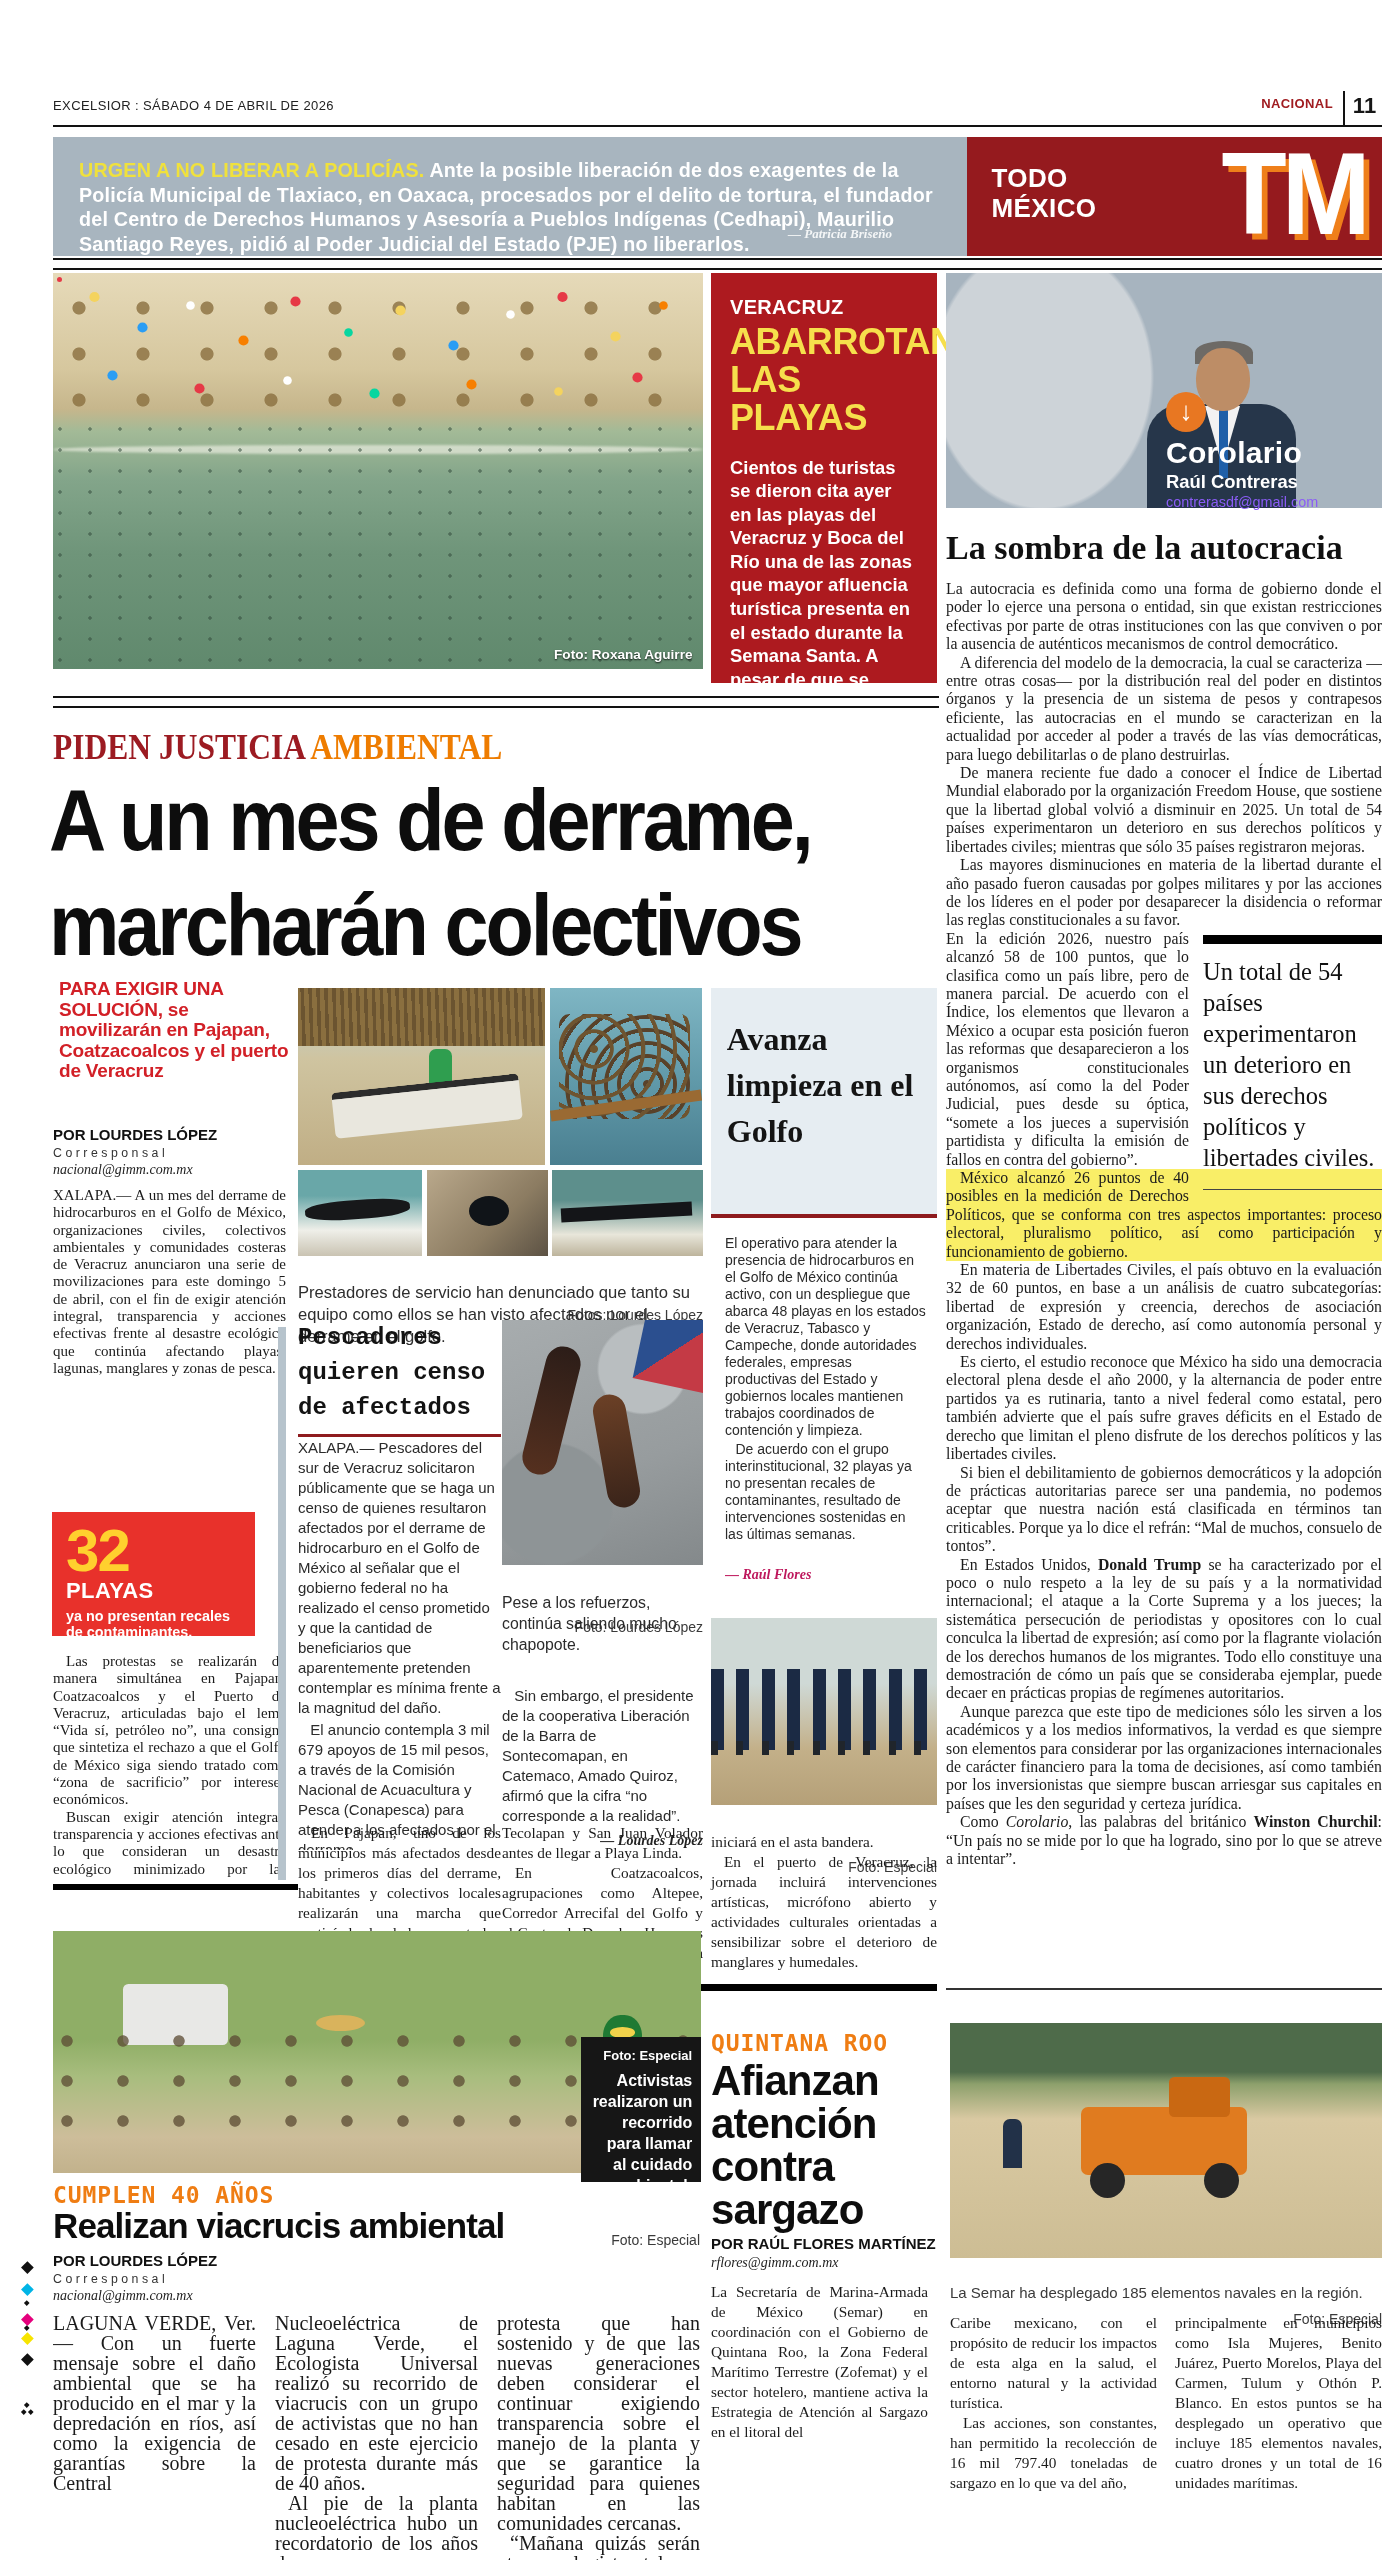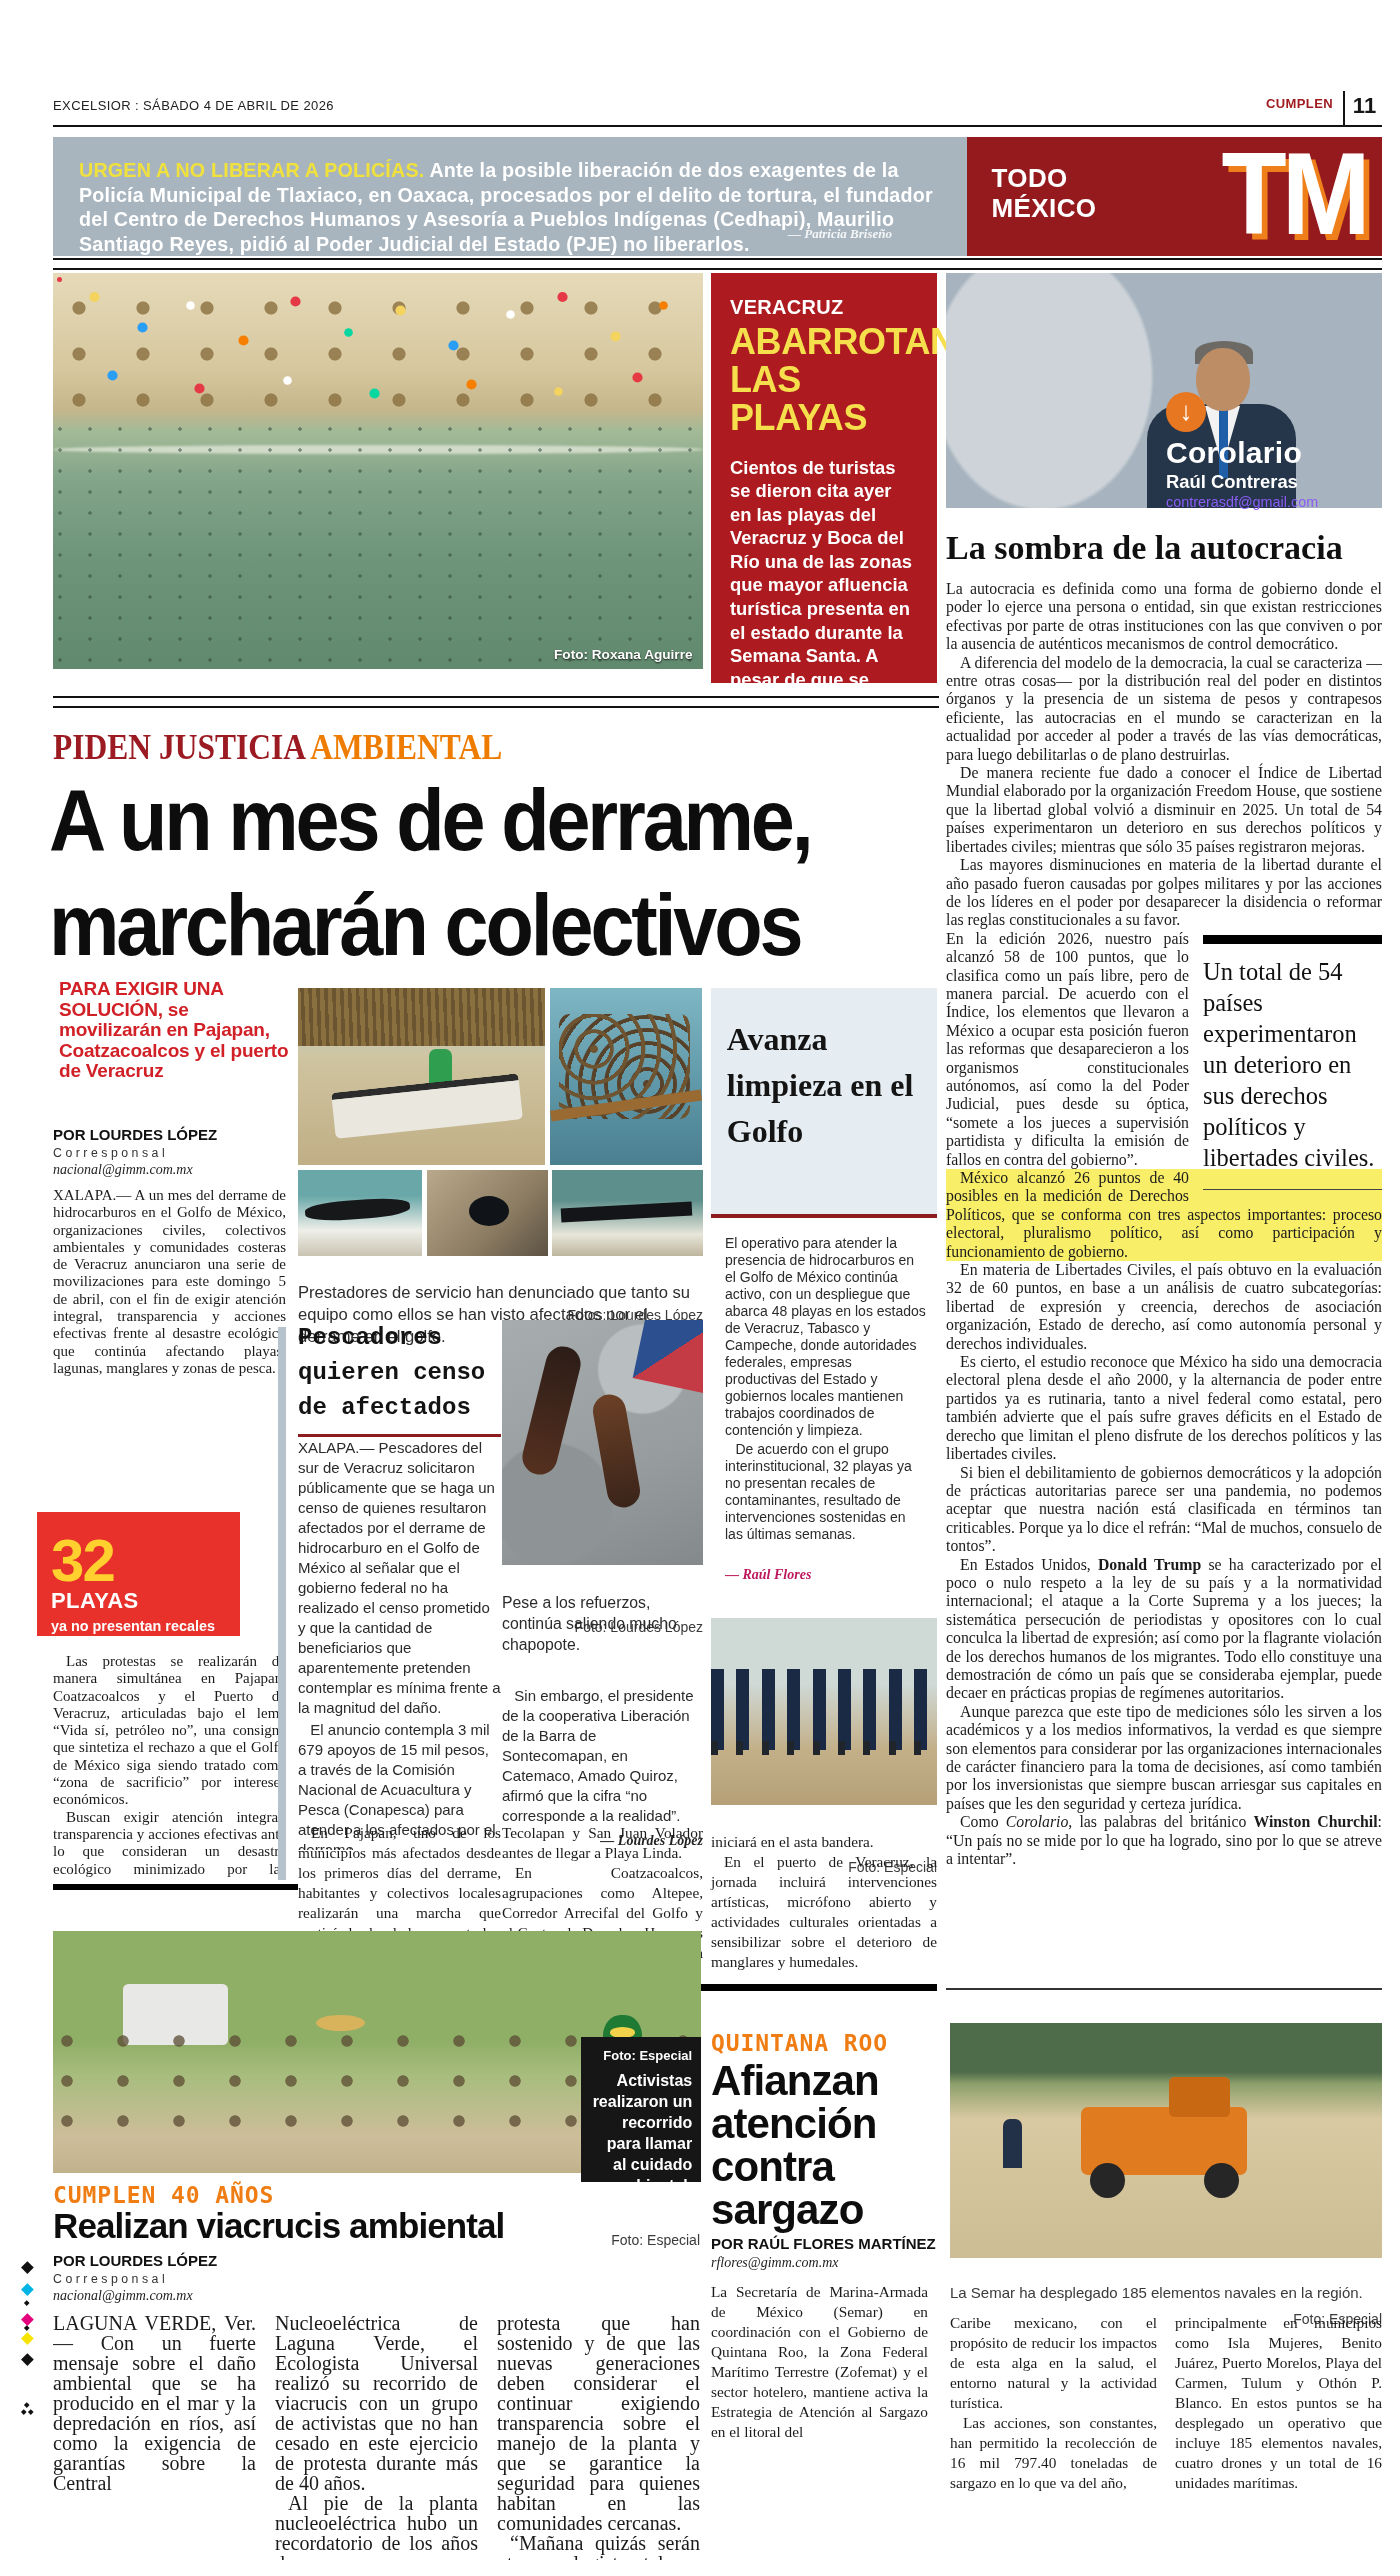--- a/index.html
+++ b/index.html
@@ -64,21 +64,21 @@
   #kicker .k1{color:#9c1b22;} #kicker .k2{color:#ee7c00;}
   #headline{left:49px;top:767px;width:963px;font-weight:bold;font-size:88px;line-height:105px;letter-spacing:-3.5px;
             color:#0d0d0d;transform:scaleX(.9);transform-origin:left;white-space:nowrap;}
   #deck{left:59px;top:979px;width:235px;font-weight:bold;font-size:19px;line-height:20.6px;color:#d22027;letter-spacing:-0.2px;}
   .byline .by{font-weight:bold;font-size:15px;color:#111;}
   .byline .role{font-size:12.3px;letter-spacing:3.5px;color:#333;margin-top:2.6px;}
   .byline .mail{font-family:"Liberation Serif",serif;font-style:italic;font-size:14px;color:#222;margin-top:2.6px;}
   #ms-byline{left:53px;top:1126px;}
   .body-serif{font-family:"Liberation Serif","DejaVu Serif",serif;font-size:15px;line-height:17.3px;text-align:justify;color:#1b1b1b;}
   #ms-col1a{left:53px;top:1187px;width:233px;height:263px;overflow:hidden;}
-  #statbox{left:37px;top:1512px;width:203px;height:124px;background:#e8312b;box-sizing:border-box;padding:22px 14px;}
+  #statbox{left:52px;top:1512px;width:203px;height:124px;background:#e8312b;box-sizing:border-box;padding:12px 14px;}
   #statbox .num{color:#ffd02e;font-weight:bold;font-size:60px;line-height:54px;letter-spacing:-1.8px;}
   #statbox .lbl{color:#fff;font-weight:bold;font-size:22px;letter-spacing:0.4px;}
   #statbox .txt{color:#fff;font-weight:bold;font-size:14.4px;line-height:16.6px;margin-top:3.5px;}
   #ms-col1b{left:53px;top:1653px;width:233px;height:226px;overflow:hidden;}
   #vbar{left:278px;top:1327px;width:7.9px;height:553px;background:#b6c3cc;}
   .bar-l{left:53px;top:1884px;width:245px;height:6.1px;background:#000;}
   .bar-m{left:298px;top:1984px;width:639px;height:7px;background:#000;}
 
   
   .ph{position:absolute;overflow:hidden;}
@@ -208,21 +208,21 @@
   
   .reg{position:absolute;left:23px;width:8.8px;height:8.8px;transform:rotate(45deg);}
   .reg.small{width:3.5px;height:3.5px;left:25.4px;}
 </style>
 </head>
 <body>
 
 <div class="page">
 
   <div class="abs" id="hdr-left">EXCELSIOR : SÁBADO 4 DE ABRIL DE 2026</div>
-  <div class="abs" id="hdr-section">CUMPLEN</div>
+  <div class="abs" id="hdr-section">NACIONAL</div>
   <div class="abs" id="hdr-vline"></div>
   <div class="abs" id="hdr-page">11</div>
   <div class="rule r1"></div>
 
   <div class="abs" id="banner">
     <div class="txt"><span class="lead">URGEN A NO LIBERAR A POLICÍAS.</span><span> Ante la posible liberación de dos exagentes de la Policía Municipal de Tlaxiaco, en Oaxaca, procesados por el delito de tortura, el fundador del Centro de Derechos Humanos y Asesoría a Pueblos Indígenas (Cedhapi), Maurilio Santiago Reyes, pidió al Poder Judicial del Estado (PJE) no liberarlos.</span></div>
     <div id="banner-credit">— Patricia Briseño</div>
   </div>
   <div class="abs" id="brandbox">
     <div id="brand-words"><span>TODO</span><br><span>MÉXICO</span></div>

